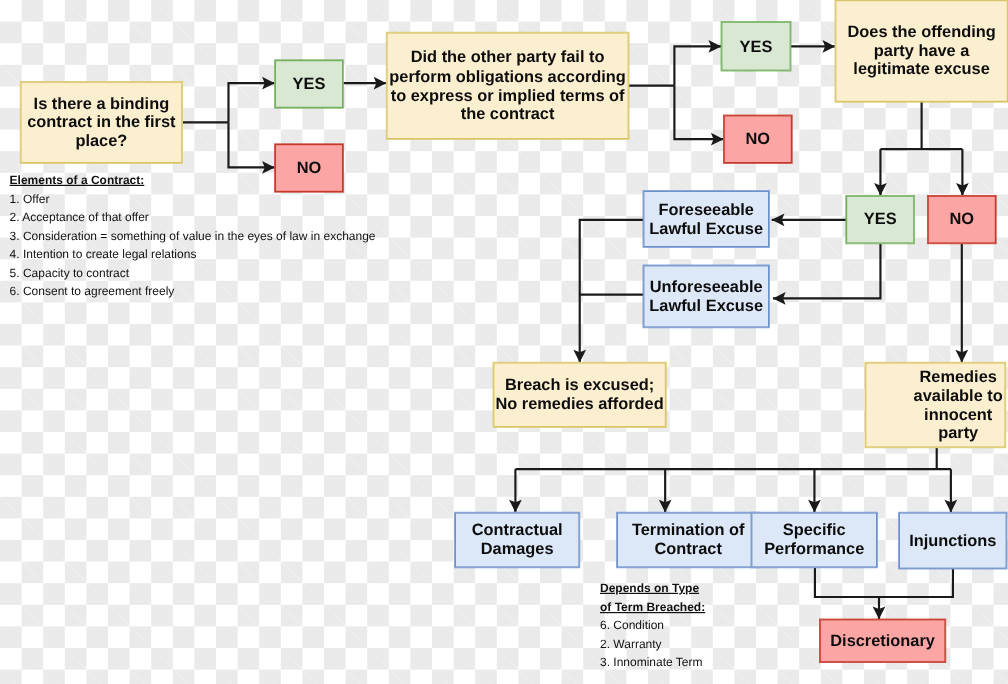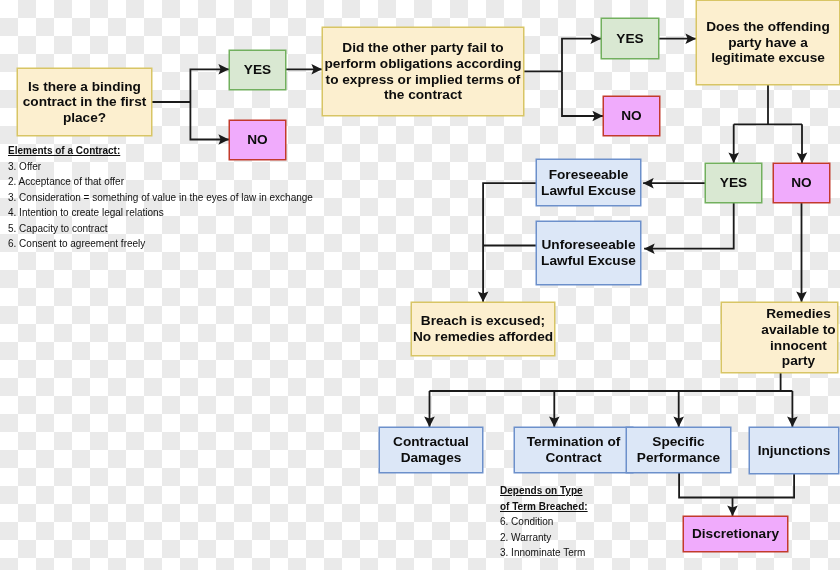--- a/index.html
+++ b/index.html
@@ -14,21 +14,21 @@
     background-position:0 0, 18px 18px;
   }
   #stage{position:absolute;left:0;top:0;width:840px;height:570px;will-change:transform;}
   svg.edges{position:absolute;left:0;top:0;width:840px;height:570px;overflow:visible;}
   .node{position:absolute;box-sizing:border-box;display:flex;align-items:center;
         justify-content:center;text-align:center;font-weight:bold;color:#0d0d0d;
         font-size:13.65px;line-height:15.6px;}
   .node span{display:block;}
   .n-yellow{background:#FCEFCF;border:1px solid #D8C565;box-shadow:0 0 0 0.5px #D8C565;}
   .n-green{background:#D9E8D2;border:1px solid #72B05E;box-shadow:0 0 0 0.5px #72B05E;}
-  .n-red{background:#f0abfc;border:1px solid #C23A2C;box-shadow:0 0 0 0.5px #C23A2C;}
+  .n-red{background:#fca5a5;border:1px solid #C23A2C;box-shadow:0 0 0 0.5px #C23A2C;}
   .n-blue{background:#DCE7F7;border:1px solid #6C90CB;box-shadow:0 0 0 0.5px #6C90CB;}
   .txtblock{position:absolute;color:#111111;line-height:15.5px;font-size:0;}
   .txtblock > div{font-size:10px;white-space:pre;}
   .tb-head{font-weight:bold;text-decoration:underline;}
 </style>
 </head>
 <body>
 
 <div id="stage">
 
@@ -119,21 +119,21 @@
 
   <div class="node n-red" style="left:773px;top:163px;width:57px;height:40px;">
     <span style="white-space: pre-line;">NO</span>
   </div>
 
   <div class="node n-blue" style="left:536px;top:159px;width:105px;height:47px;">
     <span style="white-space: pre-line;">Foreseeable
 Lawful Excuse</span>
   </div>
 
-  <div class="node n-blue" style="left:536px;top:221px;width:105px;height:64px;">
+  <div class="node n-blue" style="left:536px;top:221px;width:105px;height:52px;">
     <span style="white-space: pre-line;">Unforeseeable
 Lawful Excuse</span>
   </div>
 
   <div class="node n-yellow" style="left:411px;top:302px;width:144px;height:54px;">
     <span style="white-space: pre-line;">Breach is excused;
 No remedies afforded</span>
   </div>
 
   <div class="node n-yellow" style="left:721px;top:302px;width:117px;height:71px;padding-left:38px;">
@@ -160,21 +160,21 @@
   <div class="node n-blue" style="left:749px;top:427px;width:90px;height:47px;">
     <span style="white-space: pre-line;">Injunctions</span>
   </div>
 
   <div class="node n-red" style="left:683px;top:516px;width:105px;height:36px;">
     <span style="white-space: pre-line;">Discretionary</span>
   </div>
 
   <div class="txtblock" style="left:8px;top:143px;">
     <div class="tb-head">Elements of a Contract:</div>
-    <div>3. Offer</div>
+    <div>1. Offer</div>
     <div>2. Acceptance of that offer</div>
     <div>3. Consideration = something of value in the eyes of law in exchange</div>
     <div>4. Intention to create legal relations</div>
     <div>5. Capacity to contract</div>
     <div>6. Consent to agreement freely</div>
   </div>
 
   <div class="txtblock" style="left:500px;top:483px;">
     <div class="tb-head">Depends on Type</div>
     <div class="tb-head">of Term Breached:</div>

